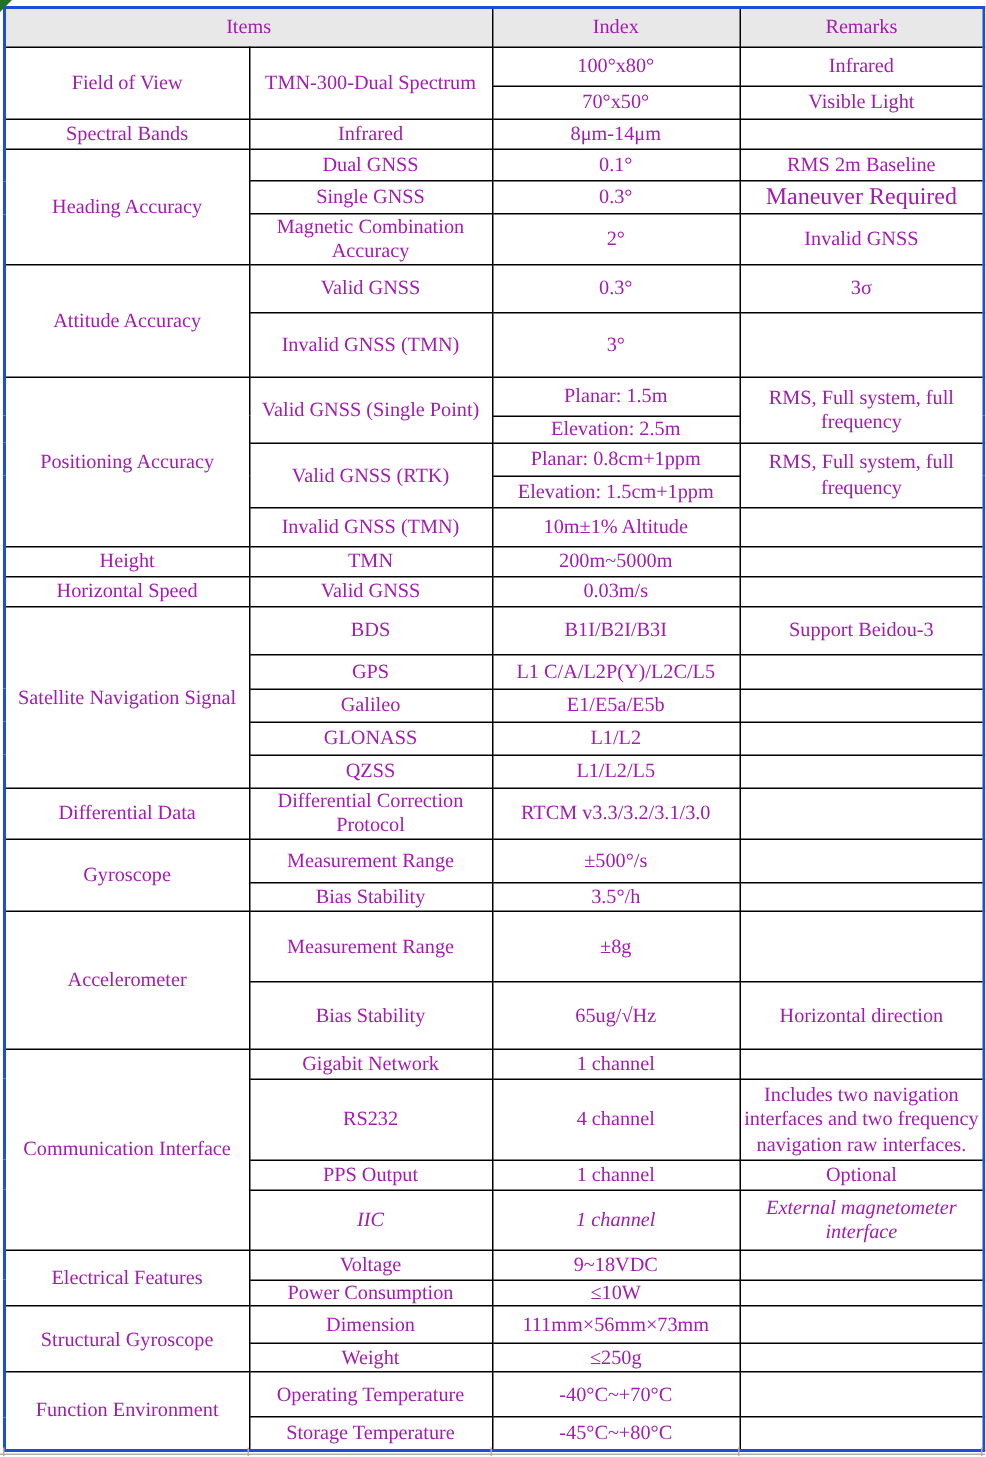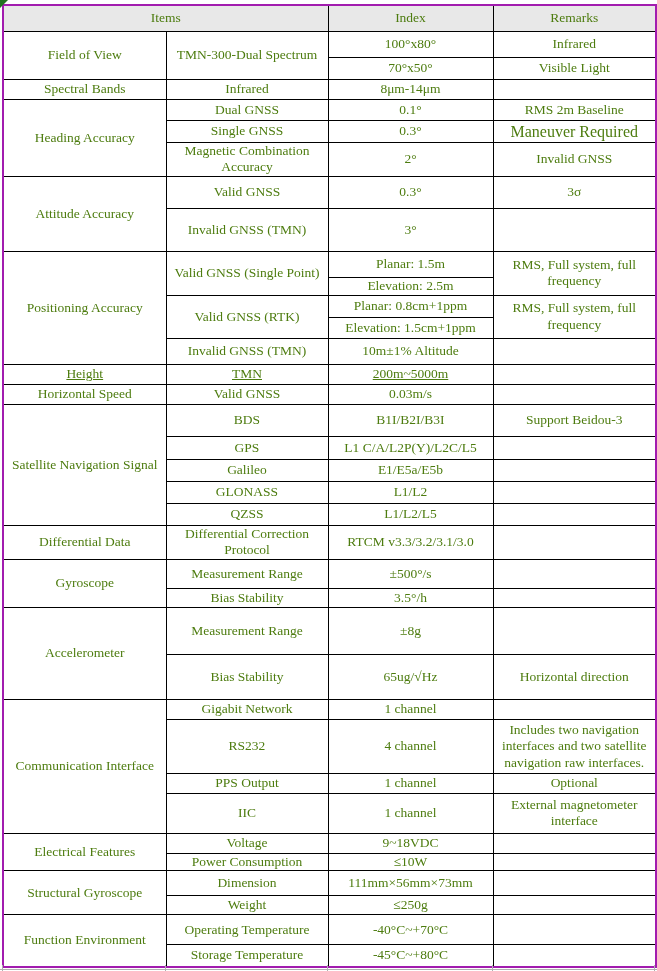--- a/index.html
+++ b/index.html
@@ -26,22 +26,22 @@
     border-right: 8px solid transparent;
     z-index: 3;
   }
   table.spec {
     position: absolute;
     left: 2px;
     top: 4px;
     width: 653px;
     border-collapse: collapse;
     table-layout: fixed;
-    border: 2px solid #a21caf;
-    color: #4d7c0f;
+    border: 2px solid #1d4ed8;
+    color: #a21caf;
     font-size: 13.5px;
     line-height: 1.22;
   }
   table.spec th,
   table.spec td {
     border: 1px solid #000000;
     text-align: center;
     vertical-align: middle;
     padding: 0 2px;
     overflow: hidden;
@@ -152,21 +152,21 @@
           <td rowspan="2">RMS, Full system, full frequency</td>
         </tr>
         <tr style="height: 21px;">
           <td>Elevation: 1.5cm+1ppm</td>
         </tr>
         <tr style="height: 26px;">
           <td>Invalid GNSS (TMN)</td>
           <td>10m±1% Altitude</td>
           <td></td>
         </tr>
-        <tr style="height: 20px; text-decoration: underline;">
+        <tr style="height: 20px;">
           <td>Height</td>
           <td>TMN</td>
           <td>200m~5000m</td>
           <td></td>
         </tr>
         <tr style="height: 20px;">
           <td>Horizontal Speed</td>
           <td>Valid GNSS</td>
           <td>0.03m/s</td>
           <td></td>
@@ -227,28 +227,28 @@
         </tr>
         <tr style="height: 20px;">
           <td rowspan="4">Communication Interface</td>
           <td>Gigabit Network</td>
           <td>1 channel</td>
           <td></td>
         </tr>
         <tr style="height: 54px;">
           <td>RS232</td>
           <td>4 channel</td>
-          <td>Includes two navigation interfaces and two satellite navigation raw interfaces.</td>
+          <td>Includes two navigation interfaces and two frequency navigation raw interfaces.</td>
         </tr>
         <tr style="height: 20px;">
           <td>PPS Output</td>
           <td>1 channel</td>
           <td>Optional</td>
         </tr>
-        <tr style="height: 40px;">
+        <tr style="height: 40px; font-style: italic;">
           <td>IIC</td>
           <td>1 channel</td>
           <td>External magnetometer interface</td>
         </tr>
         <tr style="height: 20px;">
           <td rowspan="2">Electrical Features</td>
           <td>Voltage</td>
           <td>9~18VDC</td>
           <td></td>
         </tr>

